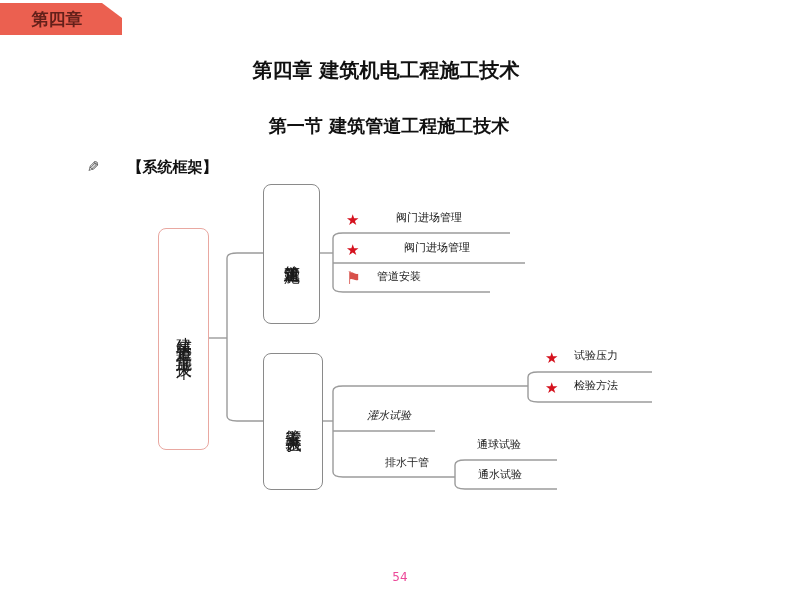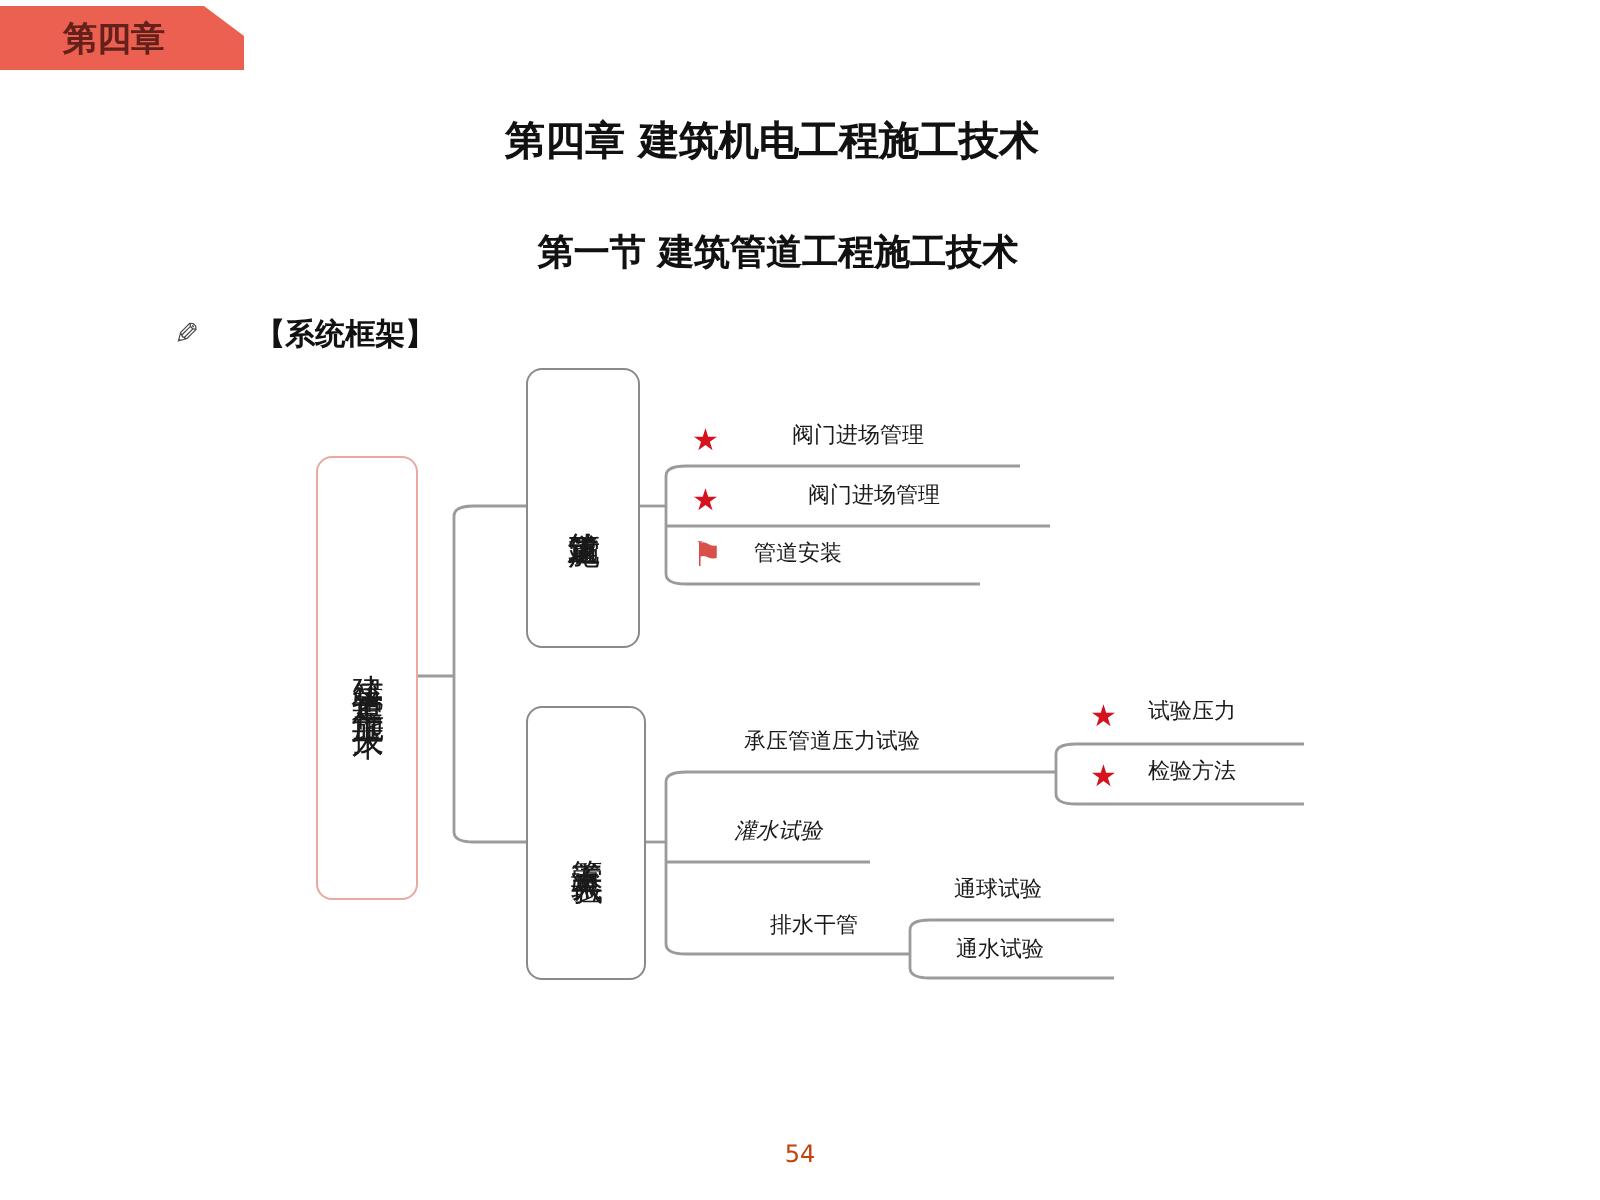--- a/index.html
+++ b/index.html
@@ -50,21 +50,21 @@
   #i-b1c3{left:346px;top:270px;}  #t-b1c3{left:377px;top:270px;}
   #t-b2c1{left:372px;top:364px;}
   #t-b2c2{left:367px;top:409px;font-style:italic;}
   #t-b2c3{left:385px;top:456px;}
   #i-b2c1a{left:545px;top:351px;} #t-b2c1a{left:574px;top:349px;}
   #i-b2c1b{left:545px;top:381px;} #t-b2c1b{left:574px;top:379px;text-align:right;}
   #t-b2c3a{left:477px;top:438px;}
   #t-b2c3b{left:478px;top:468px;}
 
   .pagenum{position:absolute;bottom:12px;left:0;right:0;text-align:center;
-    font-size:12px;color:#c2410c;}
+    font-size:12px;color:#ec4899;}
 </style>
 </head>
 <body>
 
 <div id="slide">
 
   <div class="badge">第四章</div>
 
   <div class="title">第四章  建筑机电工程施工技术</div>
   <div class="subtitle">第一节  建筑管道工程施工技术</div>
@@ -106,21 +106,20 @@
 
   <span class="micon star" id="i-b1c1">★</span>
   <span class="leaf" id="t-b1c1">阀门进场管理</span>
 
   <span class="micon star" id="i-b1c2">★</span>
   <span class="leaf" id="t-b1c2">阀门进场管理</span>
 
   <span class="micon flag" id="i-b1c3">⚑</span>
   <span class="leaf" id="t-b1c3">管道安装</span>
 
-  <span class="leaf" id="t-b2c1">承压管道压力试验</span>
   <span class="leaf" id="t-b2c2">灌水试验</span>
   <span class="leaf" id="t-b2c3">排水干管</span>
 
   <span class="micon star" id="i-b2c1a">★</span>
   <span class="leaf" id="t-b2c1a">试验压力</span>
 
   <span class="micon star" id="i-b2c1b">★</span>
   <span class="leaf" id="t-b2c1b">检验方法</span>
 
   <span class="leaf" id="t-b2c3a">通球试验</span>

